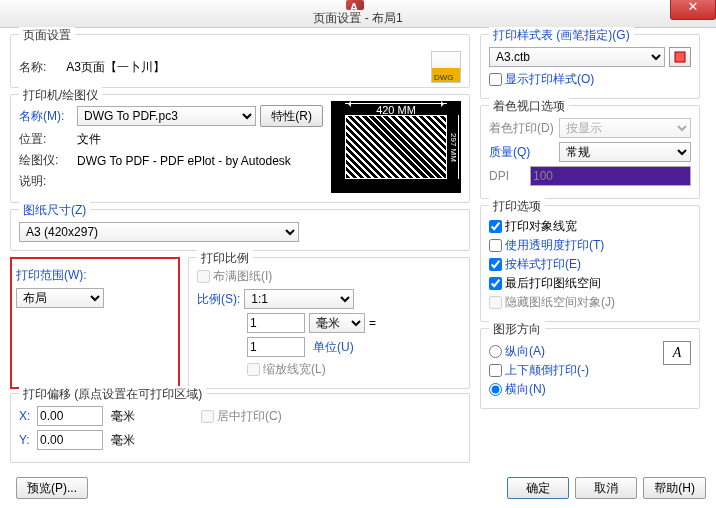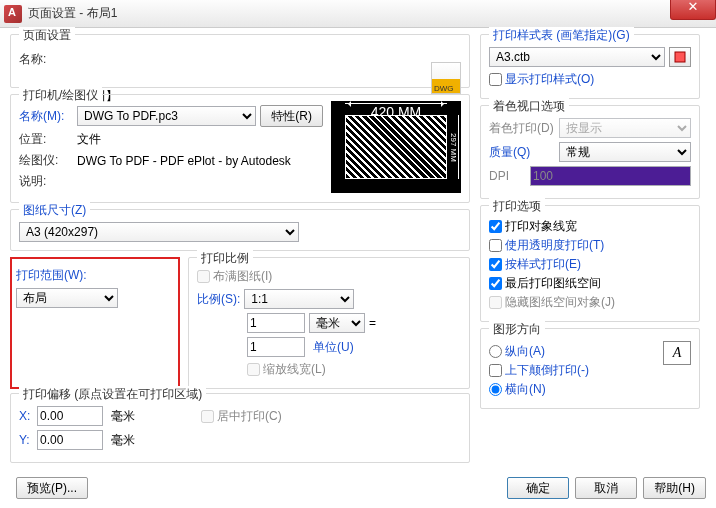--- a/index.html
+++ b/index.html
@@ -1,18 +1,18 @@
 <!DOCTYPE html>
 <html><head>
 <meta charset="utf-8">
 <style>
 * { box-sizing: border-box; margin: 0; padding: 0; font-family: "Microsoft YaHei", "SimSun", sans-serif; font-size: 12px; }
 body { background: #fff; width: 716px; height: 508px; overflow: hidden; }
 
-.titlebar { height: 28px; background: linear-gradient(#fdfdfd,#e8e8e8); border-bottom: 1px solid #ccc; display: flex; align-items: center; padding: 0 4px; position: relative; }
+.titlebar { height: 28px; background: linear-gradient(#fdfdfd,#e8e8e8); border-bottom: 1px solid #ccc; display: flex; align-items: center; padding: 0 4px; position: relative; flex-direction: column; }
 .title-icon { width:18px; height:18px; background: linear-gradient(135deg,#d4484b,#a32f2f); border-radius:2px; margin-right:6px; position:relative; }
 .title-icon::after { content:"A"; color:#fff; position:absolute; top:1px; left:4px; font-weight:bold; font-size:11px; }
 .title-text { color:#333; }
 .close-x { position:absolute; right:0; top:-2px; width:46px; height:22px; background: linear-gradient(#e26b6b,#c8302d); border:1px solid #a22; border-top:none; border-radius:0 0 3px 3px; color:#fff; text-align:center; line-height:18px; font-size:13px; }
 
 .content { padding: 6px 10px 4px 10px; display:flex; gap:10px; }
 .left-col { width: 460px; }
 .right-col { width: 220px; }
 
 .group { border:1px solid #d9d9d9; border-radius:2px; padding:6px 8px 8px 8px; margin-bottom:6px; position:relative; }
@@ -25,21 +25,21 @@
 select, input[type=text] { border:1px solid #abadb3; background:#fff; height:20px; padding:0 2px; font-size:12px; }
 select { background: linear-gradient(#fff,#f0f0f0); }
 button.btn { height:22px; border:1px solid #999; background:linear-gradient(#fefefe,#e6e6e6); padding:0 10px; border-radius:2px; }
 
 .dwg-icon { width:30px; height:32px; background: linear-gradient(#fff,#eee); border:1px solid #ccc; position:relative; }
 .dwg-icon::before { content:""; position:absolute; bottom:0; left:0; right:0; height:14px; background:#f0b000; }
 .dwg-icon::after { content:"DWG"; position:absolute; bottom:0; left:2px; font-size:8px; color:#333; }
 
 .preview { width:130px; height:92px; background:#000; position:relative; }
 .preview .paper { position:absolute; top:14px; left:14px; right:14px; bottom:14px; border:1px solid #fff; background:repeating-linear-gradient(45deg,#000,#000 3px,#fff 3px,#fff 5px); }
-.preview .dim-top { position:absolute; top:2px; left:14px; right:14px; color:#fff; font-size:14px; text-align:center; border-top:1px solid #fff; }
+.preview .dim-top { position:absolute; top:2px; left:14px; right:14px; color:#fff; font-size:11px; text-align:center; border-top:1px solid #fff; }
 .preview .dim-top::before,.preview .dim-top::after{content:"";position:absolute;top:-3px;width:0;height:0;border:3px solid transparent;}
 .preview .dim-top::before{left:0;border-right-color:#fff;}
 .preview .dim-top::after{right:0;border-left-color:#fff;}
 .preview .dim-right { position:absolute; right:2px; top:14px; bottom:14px; width:10px; color:#fff; font-size:8px; writing-mode:vertical-rl; text-align:center; border-right:1px solid #fff; }
 
 .highlight { border:2px solid #d22; padding:4px; margin-bottom:6px; }
 
 input[type=checkbox], input[type=radio] { vertical-align:middle; margin-right:3px; }
 .chk-row { margin:2px 0; }
 .chk-row.disabled { color:#888; }
@@ -60,21 +60,21 @@
   <div class="title-text">页面设置 - 布局1</div>
   <div class="close-x">✕</div>
 </div>
 
 <div class="content">
   <div class="left-col">
 
     <div class="group" style="height:54px;">
       <div class="group-title">页面设置</div>
       <div class="row" style="margin-top:10px; justify-content:space-between;">
-        <div style="display:flex; gap:20px;flex-direction:column;">
+        <div style="display:flex; gap:20px;">
           <label class="lbl">名称:</label>
           <span>A3页面【一卜川】</span>
         </div>
         <div class="dwg-icon"></div>
       </div>
     </div>
 
     <div class="group">
       <div class="group-title">打印机/绘图仪</div>
       <div style="display:flex; gap:8px;">
@@ -107,21 +107,21 @@
     <div class="group">
       <div class="group-title blue">图纸尺寸(Z)</div>
       <select style="width:280px; margin-top:6px;"><option>A3 (420x297)</option></select>
     </div>
 
     <div style="display:flex; gap:8px;">
 
       <div class="highlight" style="width:170px;">
         <div class="group" style="border:none; padding:0; margin:0;">
           <div class="blue" style="margin:4px 0;">打印范围(W):</div>
-          <select style="width:102px;"><option>布局</option></select>
+          <select style="width:88px;"><option>布局</option></select>
         </div>
       </div>
 
       <div class="group" style="flex:1;">
         <div class="group-title">打印比例</div>
         <div class="chk-row" style="margin-top:4px;"><input type="checkbox" disabled="" style=""><span class="blue" style="color:#888;">布满图纸(I)</span></div>
         <div class="row">
           <span class="blue">比例(S):</span>
           <select style="width:110px;"><option>1:1</option></select>
         </div>

